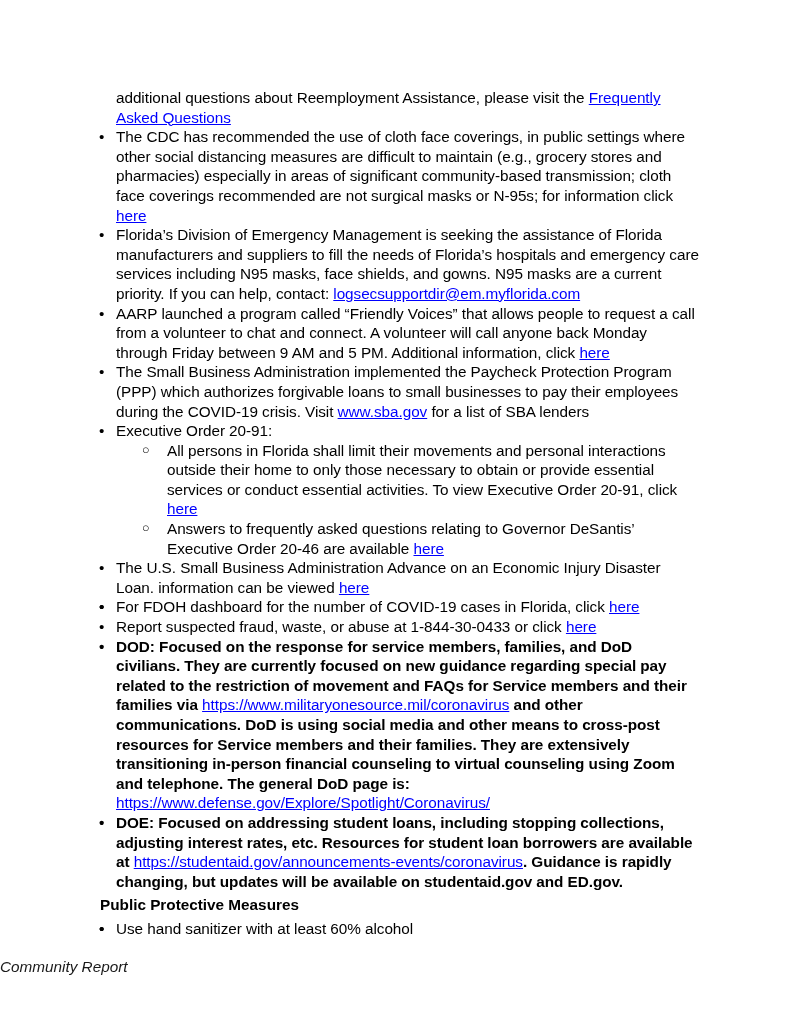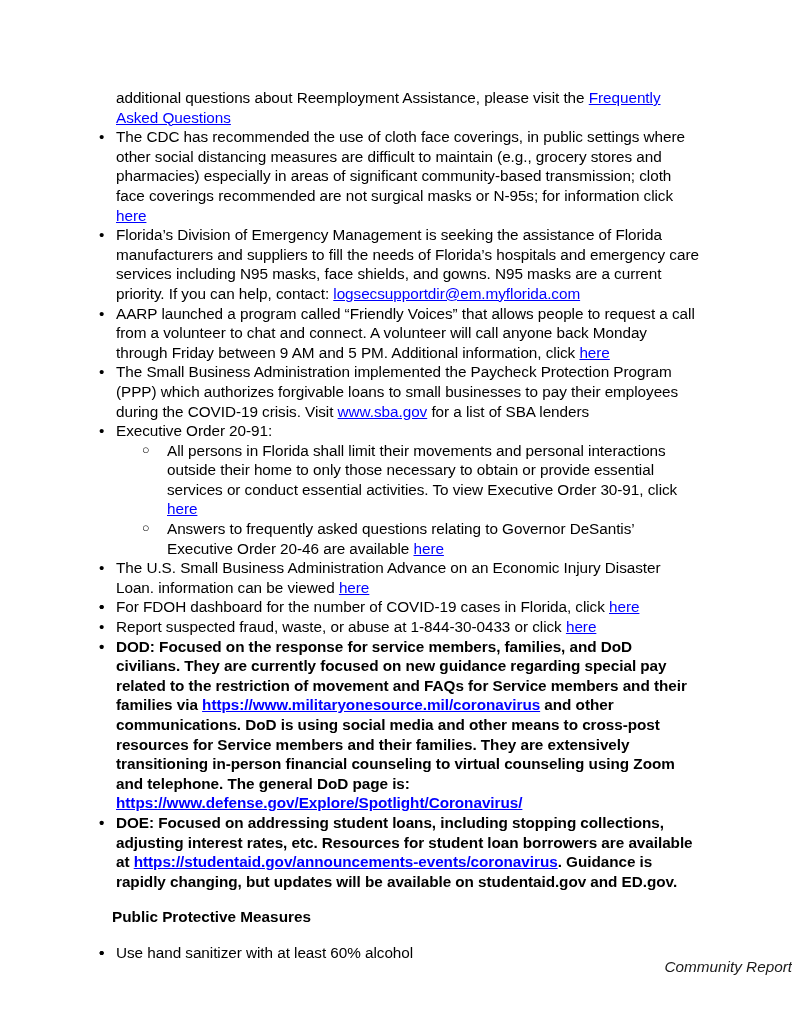--- a/index.html
+++ b/index.html
@@ -80,40 +80,40 @@
   }
 
   .bold {
     font-weight: bold;
   }
 
   .heading {
     font-weight: bold;
     font-size: 15.3px;
     line-height: 19.6px;
-    margin: 16px;
+    margin: 4px;
     padding-left: 0;
   }
 
   a.lnk,
   .lnk {
     color: #0000FF;
     text-decoration: underline;
     text-underline-offset: 1px;
   }
   .bold .lnk, .lnk.bold {
-    font-weight: bold;
+    font-weight: normal;
   }
 
   .footer {
     position: absolute;
     left: 0;
     top: 957px;
     width: 792px;
-    text-align: right;
+    text-align: left;
     font-style: italic;
     font-size: 15.3px;
     line-height: 20px;
     color: #1a1a1a;
     font-family: "Liberation Sans", sans-serif;
   }
 </style>
 </head>
 <body>
 
@@ -124,21 +124,21 @@
     <div class="para cont">
       <span>additional questions about Reemployment Assistance, please visit the </span><a href="#" class="lnk">Frequently Asked Questions</a>
     </div>
 
     <div id="bullet-list">
         <div class="para li1"><span class="bullet">•</span><span>The CDC has recommended the use of cloth face coverings, in public settings where other social distancing measures are difficult to maintain (e.g., grocery stores and pharmacies) especially in areas of significant community-based transmission; cloth face coverings recommended are not surgical masks or N-95s; for information click </span><a href="#" class="lnk">here</a></div>
         <div class="para li1"><span class="bullet">•</span><span>Florida’s Division of Emergency Management is seeking the assistance of Florida manufacturers and suppliers to fill the needs of Florida’s hospitals and emergency care services including N95 masks, face shields, and gowns. N95 masks are a current priority. If you can help, contact: </span><a href="#" class="lnk">logsecsupportdir@em.myflorida.com</a></div>
         <div class="para li1"><span class="bullet">•</span><span>AARP launched a program called “Friendly Voices” that allows people to request a call from a volunteer to chat and connect. A volunteer will call anyone back Monday through Friday between 9 AM and 5 PM. Additional information, click </span><a href="#" class="lnk">here</a></div>
         <div class="para li1"><span class="bullet">•</span><span>The Small Business Administration implemented the Paycheck Protection Program (PPP) which authorizes forgivable loans to small businesses to pay their employees during the COVID-19 crisis. Visit </span><a href="#" class="lnk">www.sba.gov</a><span> for a list of SBA lenders</span></div>
         <div class="para li1"><span class="bullet">•</span><span>Executive Order 20-91:</span></div>
-        <div class="para li2"><span class="bullet">○</span><span>All persons in Florida shall limit their movements and personal interactions outside their home to only those necessary to obtain or provide essential services or conduct essential activities. To view Executive Order 30-91, click </span><a href="#" class="lnk">here</a></div>
+        <div class="para li2"><span class="bullet">○</span><span>All persons in Florida shall limit their movements and personal interactions outside their home to only those necessary to obtain or provide essential services or conduct essential activities. To view Executive Order 20-91, click </span><a href="#" class="lnk">here</a></div>
         <div class="para li2"><span class="bullet">○</span><span>Answers to frequently asked questions relating to Governor DeSantis’ Executive Order 20-46 are available </span><a href="#" class="lnk">here</a></div>
         <div class="para li1"><span class="bullet">•</span><span>The U.S. Small Business Administration Advance on an Economic Injury Disaster Loan. information can be viewed </span><a href="#" class="lnk">here</a></div>
         <div class="para li1"><span class="bullet">•</span></div>
         <div class="para li1"><span class="bullet">•</span><span>For FDOH dashboard for the number of COVID-19 cases in Florida, click </span><a href="#" class="lnk">here</a></div>
         <div class="para li1"><span class="bullet">•</span><span>Report suspected fraud, waste, or abuse at 1-844-30-0433 or click </span><a href="#" class="lnk">here</a></div>
         <div class="para li1 bold"><span class="bullet">•</span><span>DOD: Focused on the response for service members, families, and DoD civilians. They are currently focused on new guidance regarding special pay related to the restriction of movement and FAQs for Service members and their families via </span><a href="#" class="lnk bold">https://www.militaryonesource.mil/coronavirus</a><span> and other communications. DoD is using social media and other means to cross-post resources for Service members and their families. They are extensively transitioning in-person financial counseling to virtual counseling using Zoom and telephone. The general DoD page is: </span><a href="#" class="lnk bold">https://www.defense.gov/Explore/Spotlight/Coronavirus/</a></div>
         <div class="para li1 bold"><span class="bullet">•</span><span>DOE: Focused on addressing student loans, including stopping collections, adjusting interest rates, etc. Resources for student loan borrowers are available at </span><a href="#" class="lnk bold">https://studentaid.gov/announcements-events/coronavirus</a><span>. Guidance is rapidly changing, but updates will be available on studentaid.gov and ED.gov.</span></div>
       </div>
 
     <div class="heading">Public Protective Measures</div>

